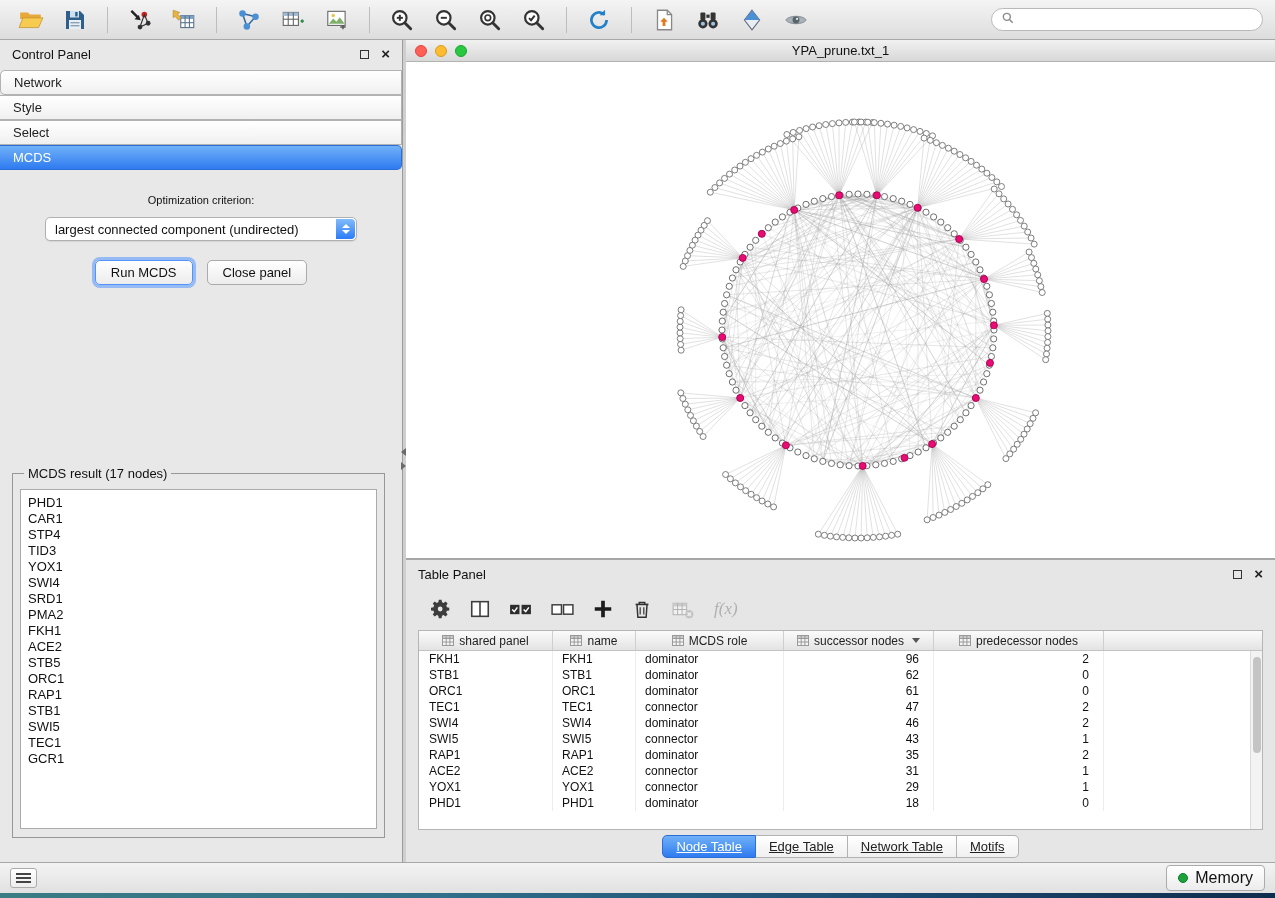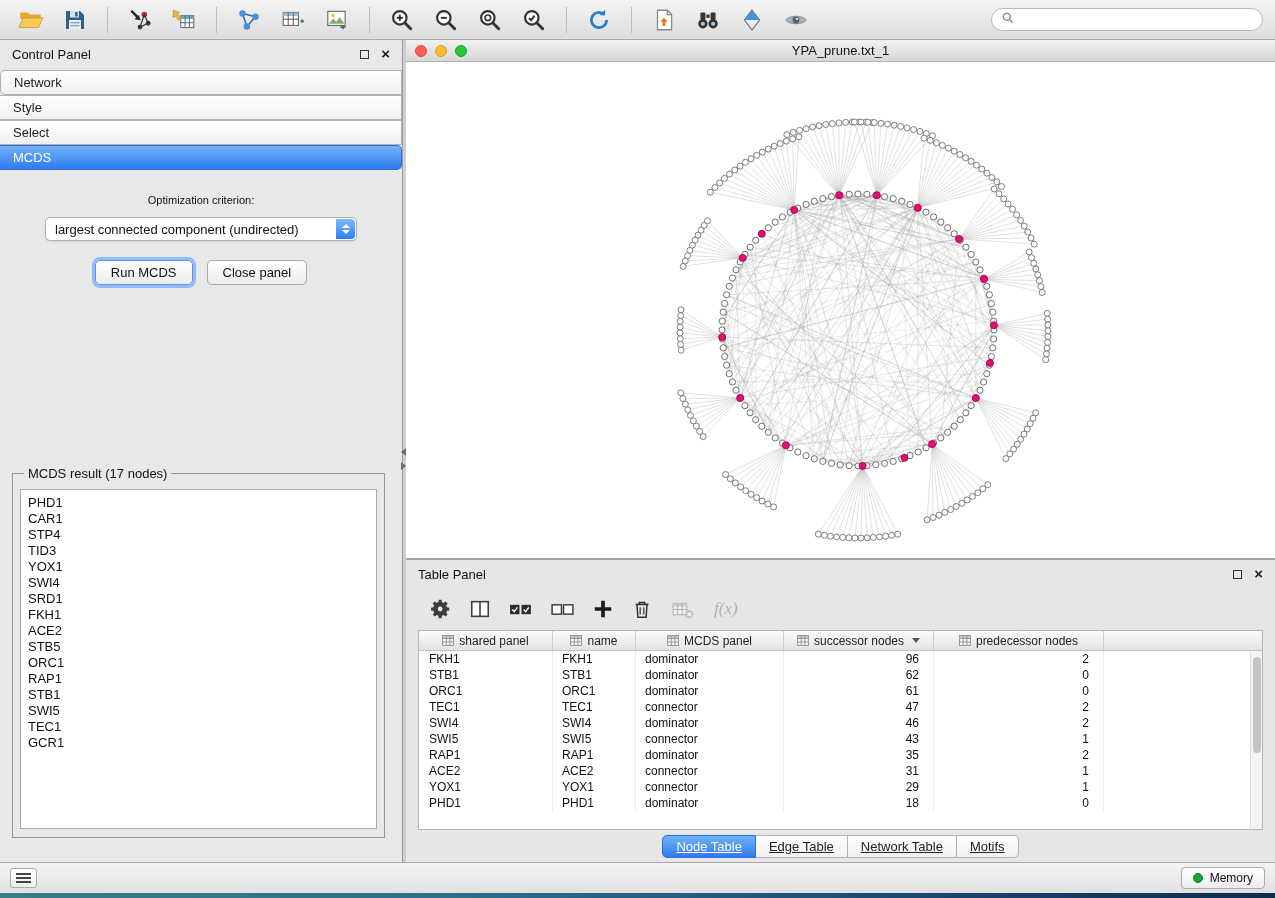--- a/index.html
+++ b/index.html
@@ -81,21 +81,21 @@
   .tp-tabs{height:32px;display:flex;align-items:center;justify-content:center;}
   .tp-tab{font-size:13px;padding:3px 13px;background:linear-gradient(#ffffff,#f0f0f0);border:1px solid #b2b2b2;border-left:none;color:#222;cursor:default;text-decoration:underline;}
   .tp-tab:first-child{border-left:1px solid #b2b2b2;border-radius:5px 0 0 5px;}
   .tp-tab:last-child{border-radius:0 5px 5px 0;}
   .tp-tab.active{background:linear-gradient(#71b1f8,#2e7bf0);color:#fff;border-color:#2a6ed6;}
 
   
   .statusbar{height:31px;background:linear-gradient(#f3f3f3,#e1e1e1);border-top:1px solid #a6a6a6;display:flex;align-items:center;padding:0 10px;}
   .menu-btn{width:27px;height:20px;border:1px solid #ababab;border-radius:3px;background:linear-gradient(#fff,#ededed);display:flex;flex-direction:column;justify-content:center;gap:2.5px;padding:0 5px;}
   .menu-btn i{display:block;height:1.6px;background:#444;}
-  .memory-btn{margin-left:auto;display:flex;align-items:center;gap:7px;font-size:12px;color:#111;border:1px solid #ababab;border-radius:4px;background:linear-gradient(#ffffff,#ececec);padding:3px 11px;}
+  .memory-btn{margin-left:auto;display:flex;align-items:center;gap:7px;font-size:16px;color:#111;border:1px solid #ababab;border-radius:4px;background:linear-gradient(#ffffff,#ececec);padding:3px 11px;}
   .memory-dot{width:10px;height:10px;border-radius:50%;background:#1ca23a;border:1px solid #0f7c27;}
   .desktop-strip{height:5px;background:linear-gradient(90deg,#3a7d84 0%,#2f6f8a 35%,#1d4a70 70%,#0e2c4e 100%);}
 </style>
 </head>
 <body>
 
 <div class="app">
 
   <div class="toolbar">
     <div class="tb-icons">
@@ -275,20 +275,21 @@
       <fieldset class="result-box">
         <legend>MCDS result (17 nodes)</legend>
         <div class="result-list">
             <div class="result-item">PHD1</div>
             <div class="result-item">CAR1</div>
             <div class="result-item">STP4</div>
             <div class="result-item">TID3</div>
             <div class="result-item">YOX1</div>
             <div class="result-item">SWI4</div>
             <div class="result-item">SRD1</div>
+            <div class="result-item">PMA2</div>
             <div class="result-item">FKH1</div>
             <div class="result-item">ACE2</div>
             <div class="result-item">STB5</div>
             <div class="result-item">ORC1</div>
             <div class="result-item">RAP1</div>
             <div class="result-item">STB1</div>
             <div class="result-item">SWI5</div>
             <div class="result-item">TEC1</div>
             <div class="result-item">GCR1</div>
           </div>
@@ -1130,21 +1131,21 @@
                 <span>name</span>
               </div>
               <div class="th c2">
                 <svg width="12" height="11" viewBox="0 0 12 11">
                   <rect x="0.5" y="0.5" width="11" height="10" fill="#f4f4f4" stroke="#9a9a9a"></rect>
                   <rect x="0.5" y="0.5" width="11" height="3" fill="#c9c9c9" stroke="#9a9a9a"></rect>
                   <line x1="4.2" y1="0.5" x2="4.2" y2="10.5" stroke="#9a9a9a"></line>
                   <line x1="7.9" y1="0.5" x2="7.9" y2="10.5" stroke="#9a9a9a"></line>
                   <line x1="0.5" y1="7" x2="11.5" y2="7" stroke="#9a9a9a"></line>
                 </svg>
-                <span>MCDS panel</span>
+                <span>MCDS role</span>
               </div>
               <div class="th c3">
                 <svg width="12" height="11" viewBox="0 0 12 11">
                   <rect x="0.5" y="0.5" width="11" height="10" fill="#f4f4f4" stroke="#9a9a9a"></rect>
                   <rect x="0.5" y="0.5" width="11" height="3" fill="#c9c9c9" stroke="#9a9a9a"></rect>
                   <line x1="4.2" y1="0.5" x2="4.2" y2="10.5" stroke="#9a9a9a"></line>
                   <line x1="7.9" y1="0.5" x2="7.9" y2="10.5" stroke="#9a9a9a"></line>
                   <line x1="0.5" y1="7" x2="11.5" y2="7" stroke="#9a9a9a"></line>
                 </svg>
                 <span>successor nodes</span>

